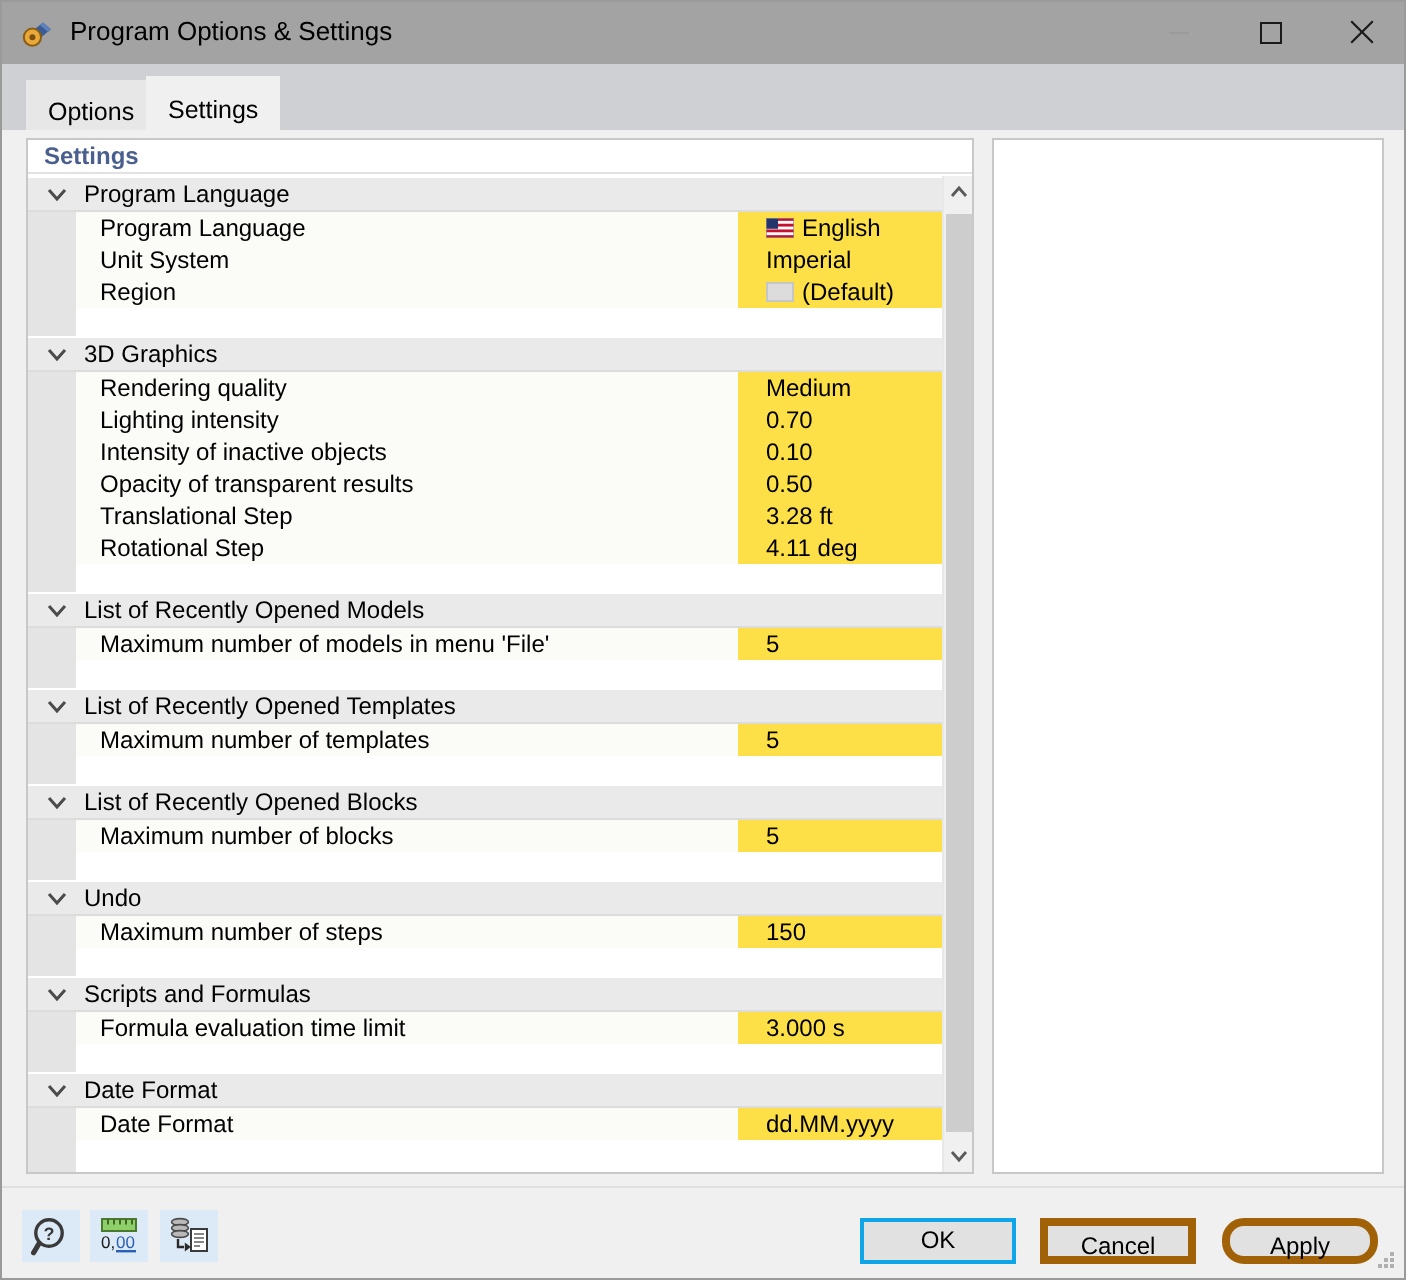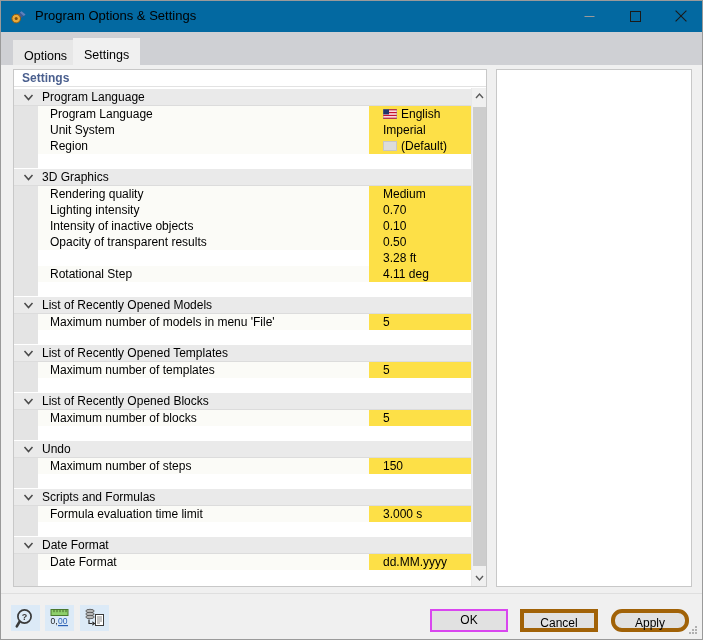--- a/index.html
+++ b/index.html
@@ -24,21 +24,21 @@
     border: 1px solid #9a9a9a;
     overflow: hidden;
   }
 
   
   .titlebar {
     position: absolute;
     left: 0; top: 0;
     width: 703px;
     height: 31px;
-    background: #0369a1;
+    background: #a3a3a3;
     border-bottom: 1px solid #ffffff;
   }
   .title-icon {
     position: absolute;
     left: 9px; top: 7px;
     width: 18px; height: 18px;
   }
   .title-text {
     position: absolute;
     left: 34px; top: 7px;
@@ -296,21 +296,21 @@
     box-sizing: border-box;
     font-family: "Liberation Sans", sans-serif;
     font-size: 12px;
     color: #000;
     text-align: center;
     line-height: 21px;
     cursor: default;
     padding: 0;
   }
   .dlg-btn.primary {
-    border: 2px solid #d946ef;
+    border: 2px solid #0ea5e9;
     line-height: 19px;
   }
   .btn-ok     { left: 429px; }
   .btn-cancel { left: 519px; }
   .btn-apply  { left: 610px; border-radius: 11px; }
 
   .grip {
     position: absolute;
     right: 3px; bottom: 3px;
     width: 12px; height: 12px;
@@ -450,20 +450,23 @@
             <div class="gut"></div>
             <div class="lbl-cell">
               <span class="ilabel">Opacity of transparent results</span>
             </div>
             <div class="val-cell">
               <span class="ivalue">0.50</span>
             </div>
           </div>
           <div class="grow item-row">
             <div class="gut"></div>
+            <div class="lbl-cell">
+              <span class="ilabel">Translational Step</span>
+            </div>
             <div class="val-cell">
               <span class="ivalue">3.28 ft</span>
             </div>
           </div>
           <div class="grow item-row">
             <div class="gut"></div>
             <div class="lbl-cell">
               <span class="ilabel">Rotational Step</span>
             </div>
             <div class="val-cell">

